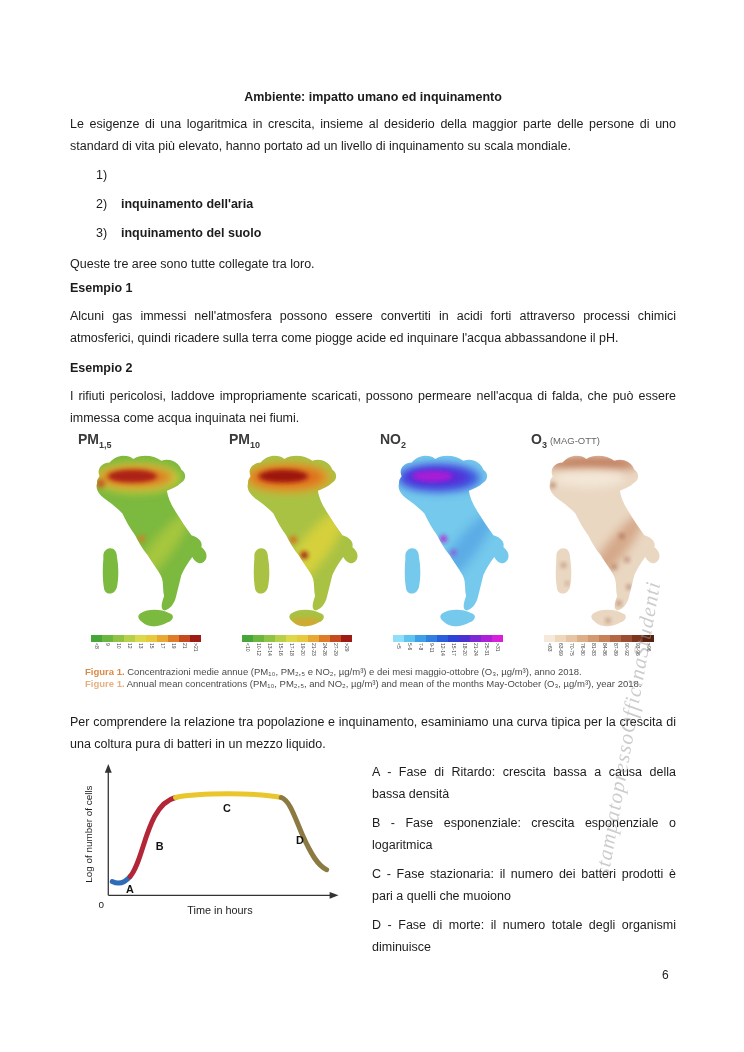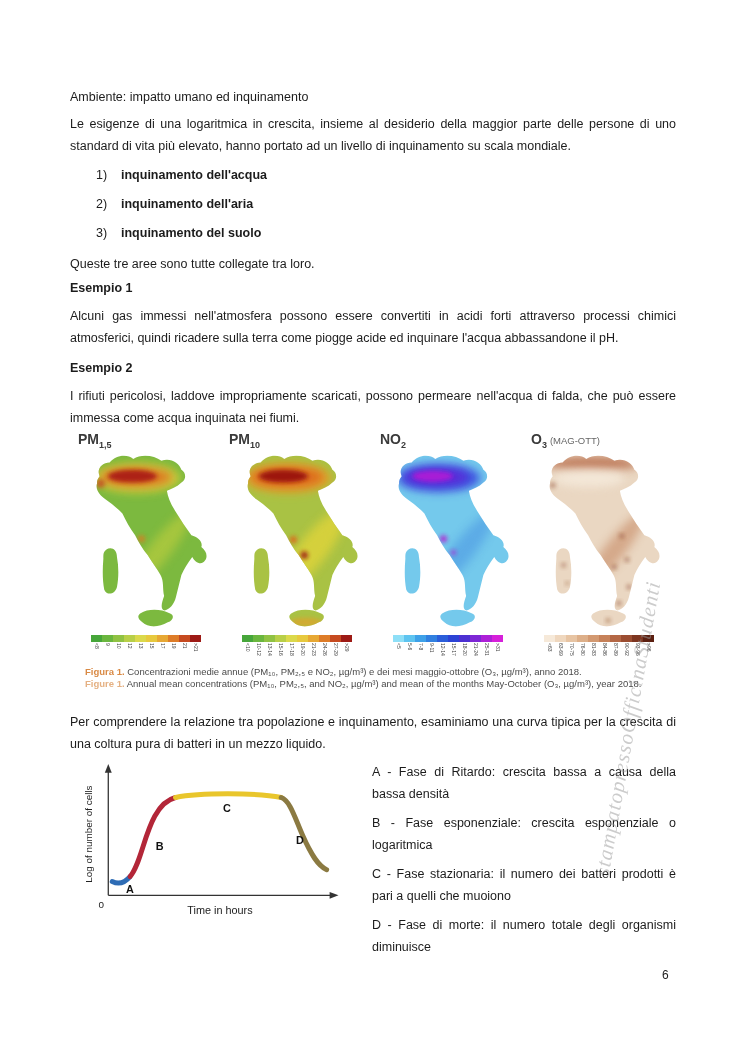--- a/index.html
+++ b/index.html
@@ -1,20 +1,20 @@
 <!DOCTYPE html>
 <html><head>
 <meta charset="utf-8">
 <style>
   html,body{margin:0;padding:0;background:#e8e8e8;}
   .page{position:relative;width:744px;height:1052px;background:#ffffff;margin:0 auto;
         font-family:"Liberation Sans",sans-serif;color:#1c1c1c;overflow:hidden;}
   .doc{position:absolute;left:70px;top:86px;width:606px;font-size:12.5px;line-height:22px;}
   .doc p{margin:0;}
-  .h1{font-weight:400;}
+  .h1{font-weight:700;text-align:center;}
   .h2{font-weight:700;}
   .just{text-align:justify;}
   .mt5{margin-top:5px!important;}.mt2{margin-top:2px!important;}
   .mt6{margin-top:6px!important;}.mt8{margin-top:8px!important;}
   .mt9{margin-top:9px!important;}.mt22{margin-top:22px!important;}
   .li{display:flex;margin:7px 0 0 26px;}
   .li .num{width:25px;flex:0 0 25px;}
   .li .lbl{font-weight:700;}
   
   .figrow{display:flex;margin-top:2px;}
@@ -64,21 +64,20 @@
 </svg>
 
 <div class="page">
   <div class="doc">
 
     <p class="h1">Ambiente: impatto umano ed inquinamento</p>
     <p class="just mt5">Le esigenze di una logaritmica in crescita, insieme al desiderio della maggior parte delle persone di uno standard di vita più elevato, hanno portato ad un livello di inquinamento su scala mondiale.</p>
 
     <div class="li">
       <span class="num">1)</span>
-      <span class="lbl">inquinamento dell'acqua</span>
     </div>
     <div class="li">
       <span class="num">2)</span>
       <span class="lbl">inquinamento dell'aria</span>
     </div>
     <div class="li">
       <span class="num">3)</span>
       <span class="lbl">inquinamento del suolo</span>
     </div>
 

